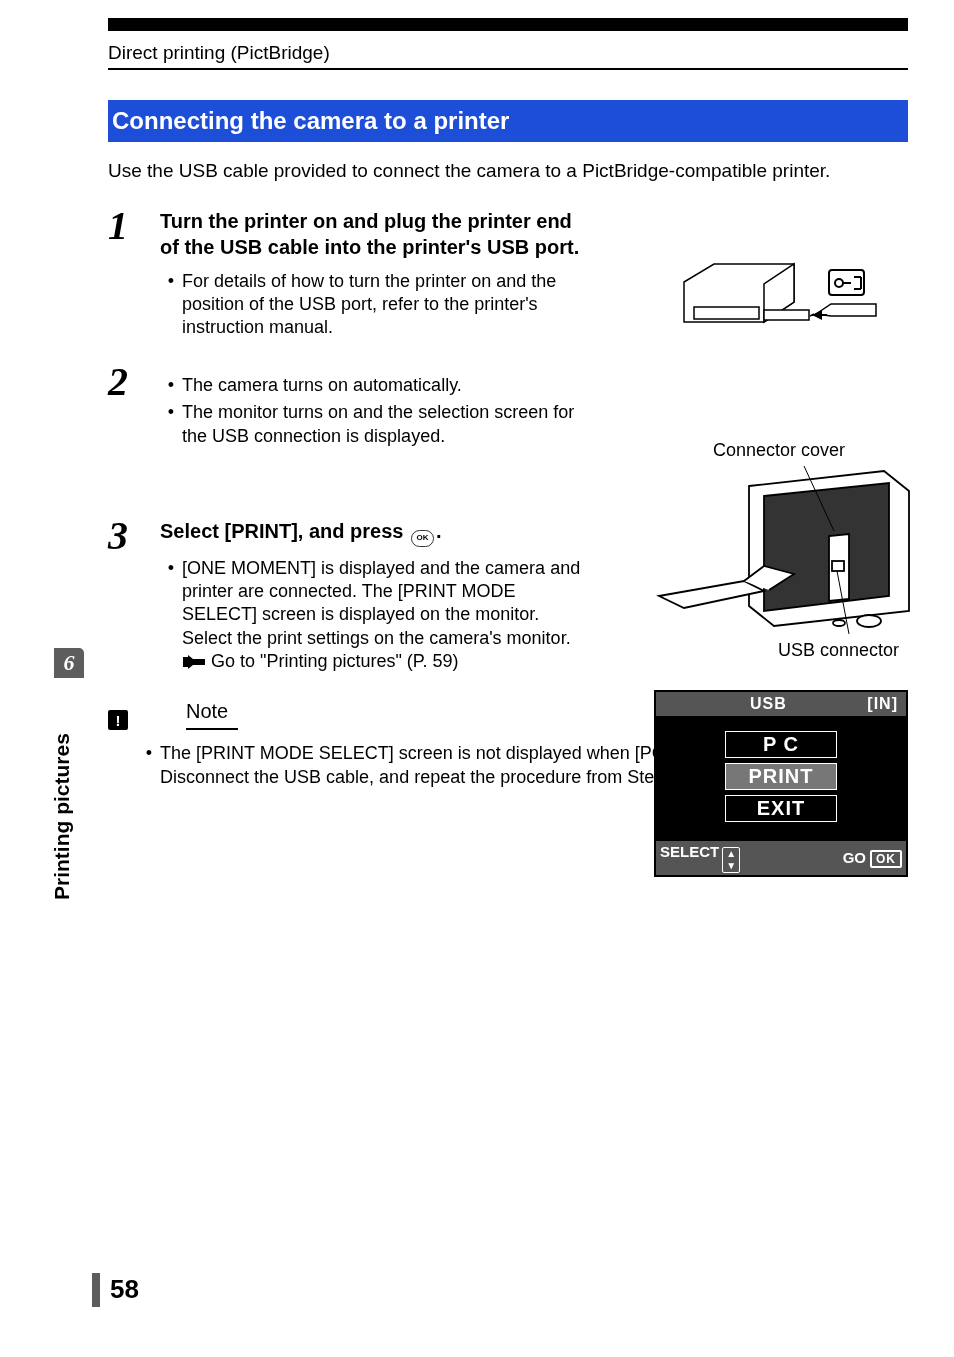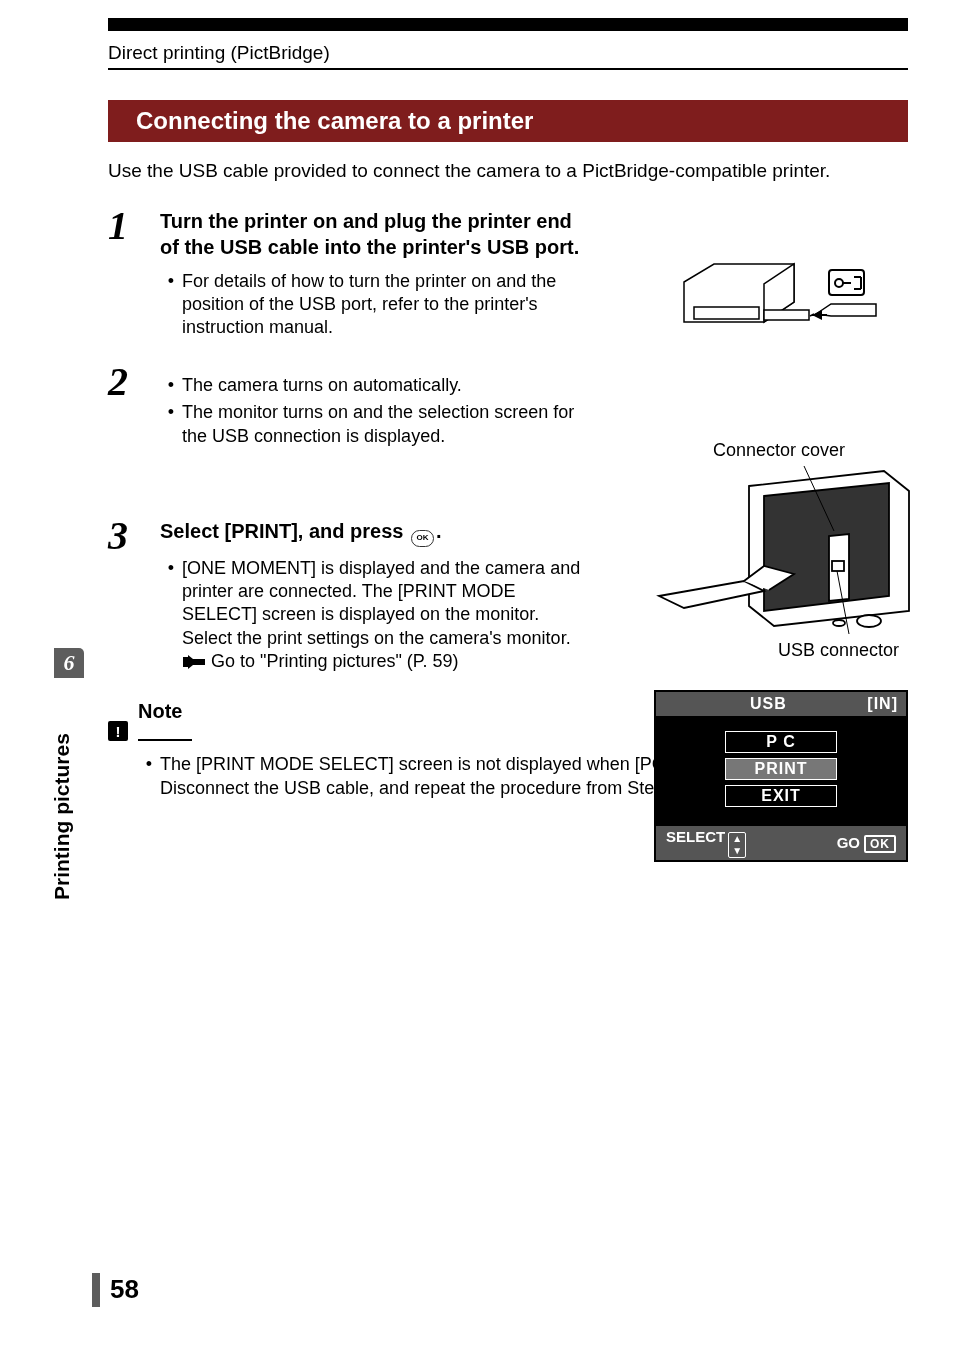--- a/index.html
+++ b/index.html
@@ -1,32 +1,32 @@
 <!DOCTYPE html>
 <html><head>
 <meta charset="utf-8">
 <style>
   body { margin:0; background:#fff; font-family:Arial, Helvetica, sans-serif; }
   .page { width:954px; height:1357px; position:relative; margin:0 auto; box-sizing:border-box; padding: 0 50px 0 108px; }
   .topbar { position:absolute; top:18px; left:108px; right:46px; height:13px; background:#000; }
   .running-head { position:absolute; top:42px; left:108px; font-size:19px; }
   .rule { position:absolute; top:68px; left:108px; right:46px; height:2px; background:#000; }
   .content { position:absolute; top:100px; left:108px; right:46px; }
-  .black-heading { background:#7f1d1d; color:#fff; font-size:24px; font-weight:bold; padding:7px 28px; font-family:Arial, sans-serif; }
+  .black-heading { background:#1d4ed8; color:#fff; font-size:24px; font-weight:bold; padding:7px 4px; font-family:Arial, sans-serif; }
   .intro { font-size:19px; margin-top:16px; line-height:1.35; }
   .step { display:flex; margin-top:24px; }
   .step-num { font-family:"Times New Roman", serif; font-style:italic; font-weight:bold; font-size:40px; width:52px; flex-shrink:0; line-height:0.9; }
   .step-body { flex:1; }
   .step-title { font-size:20px; font-weight:bold; line-height:1.3; }
   .bullets { margin-top:10px; }
   .bullet { display:flex; font-size:18px; line-height:1.3; margin-top:4px; }
   .bdot { width:22px; flex-shrink:0; text-align:center; }
   .note-row { display:flex; align-items:flex-end; margin-top:24px; }
   .note-icon { width:20px; height:20px; background:#000; color:#fff; display:flex; align-items:center; justify-content:center; font-weight:bold; font-size:15px; border-radius:2px; margin-right:10px;}
-  .note-label { font-size:20px; font-weight:bold; border-bottom:2px solid #000; padding-bottom:16px; padding-right:10px;}
+  .note-label { font-size:20px; font-weight:normal; border-bottom:2px solid #000; padding-bottom:5px; padding-right:10px;margin-left:48px;}
   .note-body { margin-top:12px; padding-left:30px; }
   .goto { display:inline-flex; align-items:center; }
   .hand-icon { display:inline-flex; align-items:center; margin-right:3px; }
   .ok-inline { display:inline-flex; width:21px; height:15px; border:1.6px solid #333; border-radius:9px; align-items:center; justify-content:center; font-size:8px; font-weight:bold; vertical-align:-2px; margin:0 2px; }
 
   
   .chapter-tab { position:absolute; left:54px; top:648px; width:30px; height:30px; background:#5d5d5d; color:#fff; font-style:italic; font-weight:bold; font-family:"Times New Roman", serif; font-size:22px; display:flex; align-items:center; justify-content:center; border-top-right-radius:5px; }
   .side-label { position:absolute; left:50px; top:900px; transform:rotate(-90deg); transform-origin:left top; font-size:21px; font-weight:bold; white-space:nowrap; }
 
   
@@ -38,23 +38,23 @@
   .printer-fig { right:60px; top:252px; width:230px; height:100px; }
   .camera-fig { right:50px; top:420px; width:250px; height:230px;margin-top:20px; }
   .screen-fig { right:50px; top:690px; width:250px; }
 
   .callout { font-size:18px; text-align:left; }
 
   
   .lcd { border:2px solid #000; width:250px; font-family:Arial, sans-serif; }
   .lcd-top { background:#555; color:#fff; display:flex; justify-content:space-between; padding:3px 8px; font-weight:bold; font-size:16px; letter-spacing:1px;}
   .lcd-mid { background:#000; padding:10px 0 14px; }
-  .lcd-btn { margin:5px auto; width:110px; border:1px solid #fff; color:#fff; text-align:center; font-weight:bold; font-size:16px; padding:1px 0; letter-spacing:1px;}
+  .lcd-btn { margin:5px auto; width:110px; border:1px solid #fff; color:#fff; text-align:center; font-weight:bold; font-size:20px; padding:1px 0; letter-spacing:1px;}
   .lcd-btn.sel { background:#777;text-align:center; }
-  .lcd-bot { background:#555; color:#fff; display:flex; justify-content:space-between; align-items:center; padding:2px 10px; font-weight:bold; font-size:15px; }
+  .lcd-bot { background:#555; color:#fff; display:flex; justify-content:space-between; align-items:center; padding:2px 4px; font-weight:bold; font-size:15px; }
   .okbox { display:inline-block; border:2px solid #fff; padding:0 4px; font-size:12px; margin-left:4px; border-radius:2px; letter-spacing:1px;}
   .select-arrows { display:inline-flex; border:1.5px solid #fff; border-radius:2px; padding:0 3px; font-size:10px; line-height:12px; margin-left:3px; flex-direction:column;}
 
   .step3-region { margin-top:70px; }
 </style>
 </head>
 <body>
 
 <div class="page">
 

